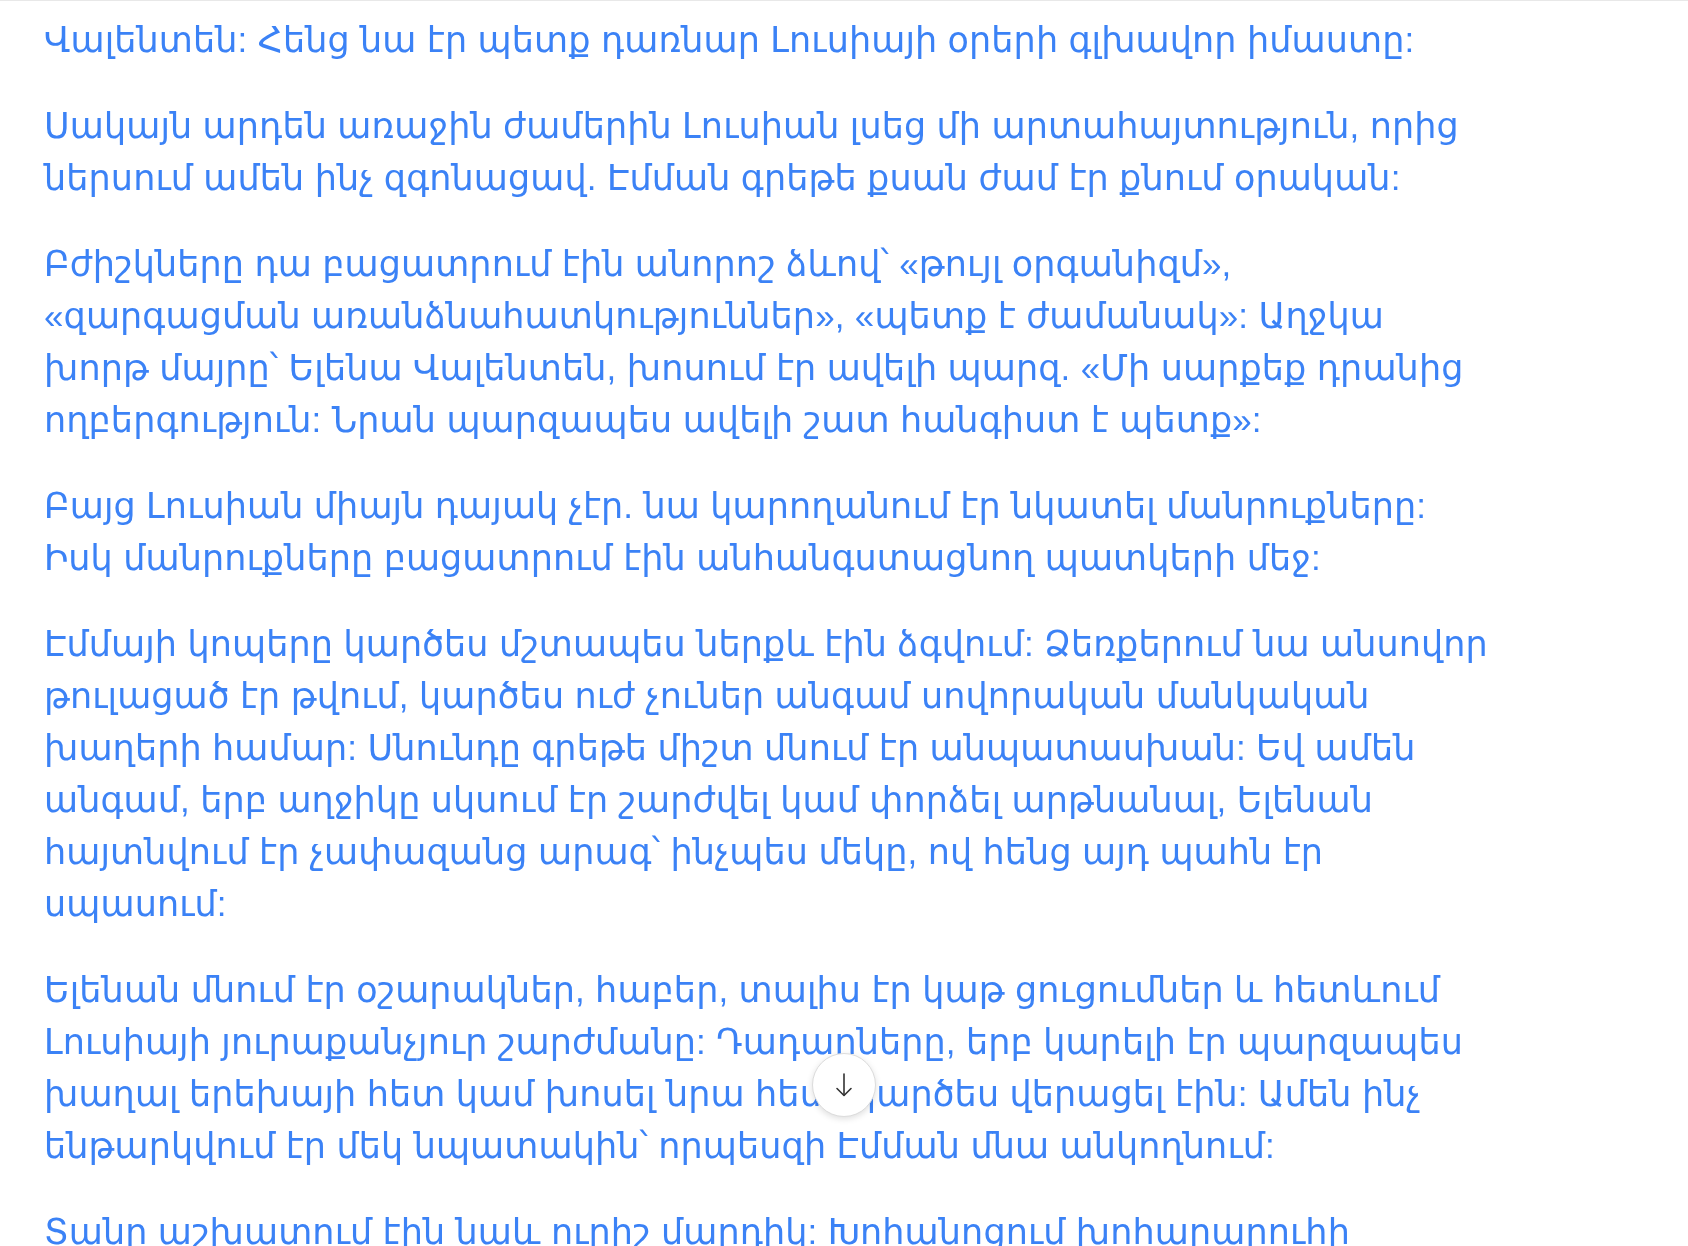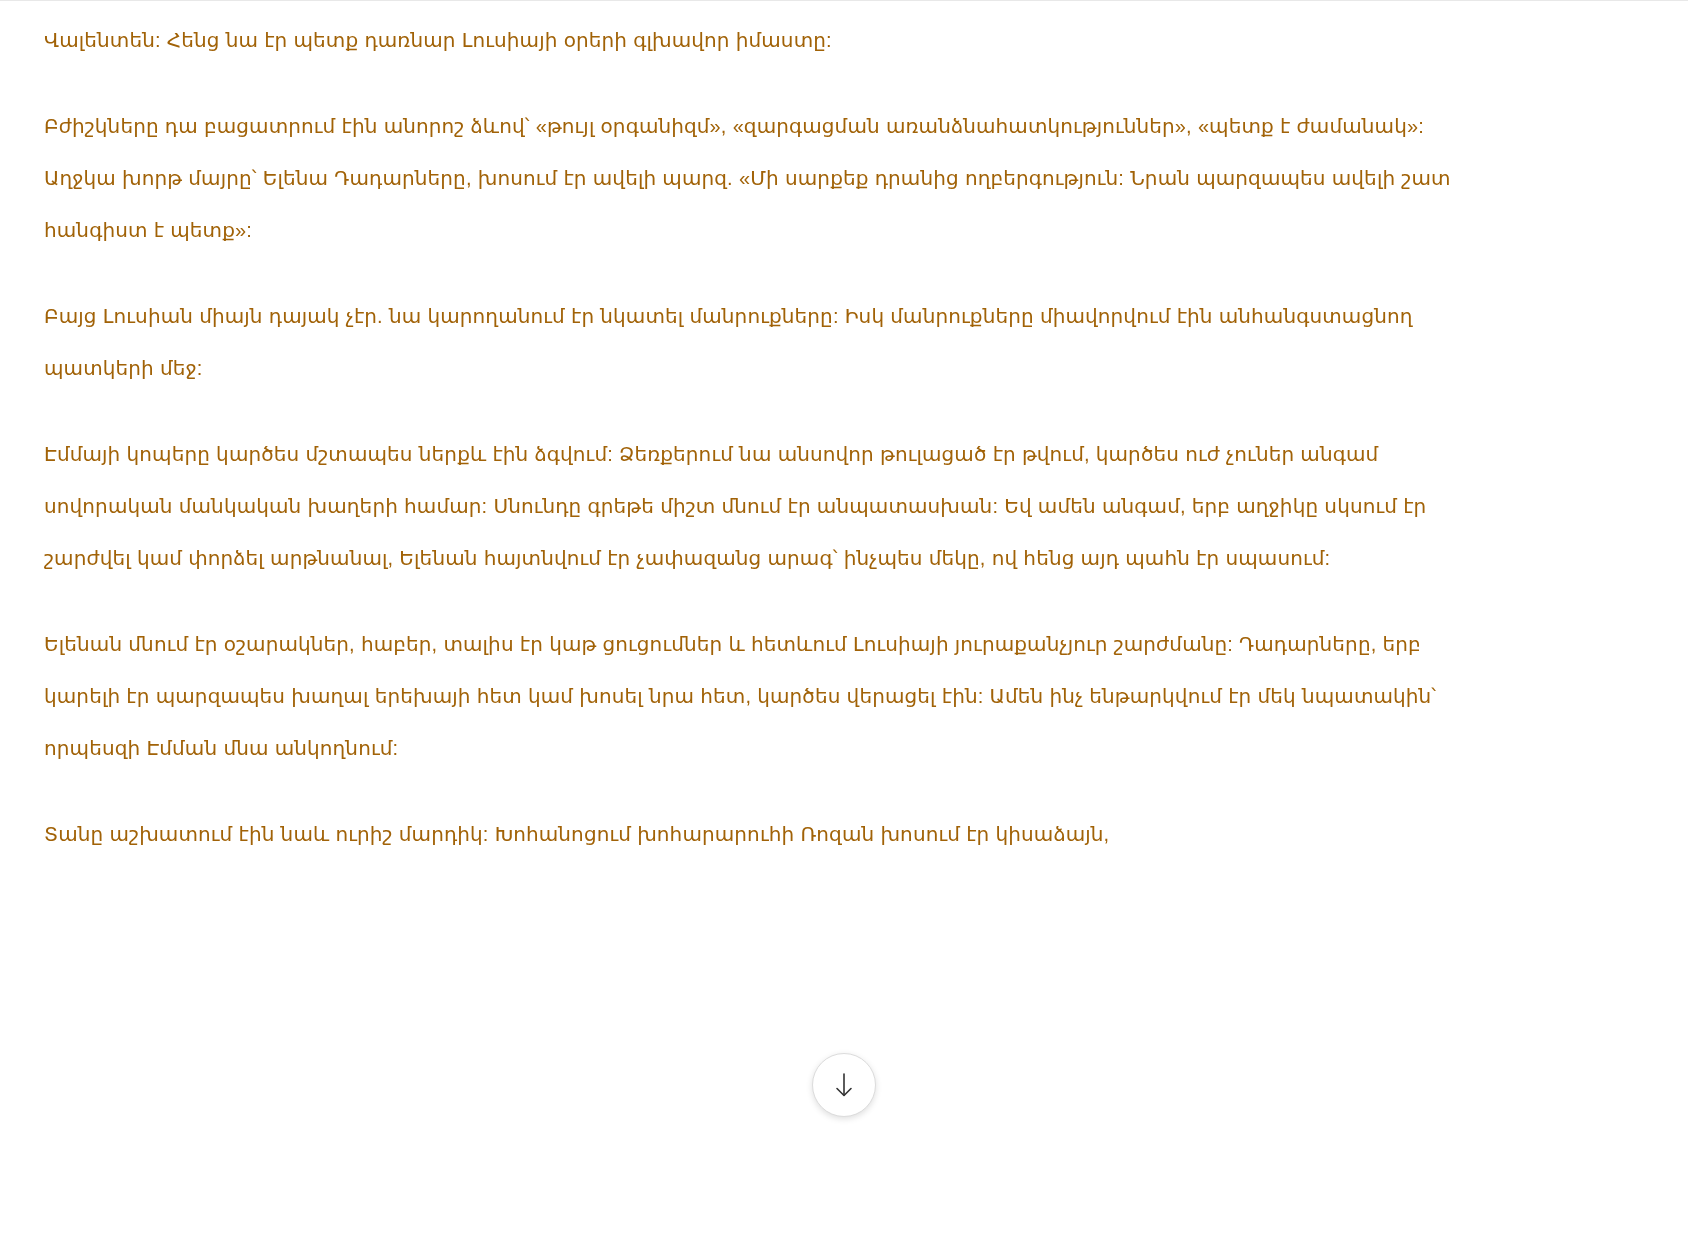--- a/index.html
+++ b/index.html
@@ -28,25 +28,25 @@
     top: 0;
     left: 0;
     width: 1688px;
     height: 1px;
     background: #e8e8e8;
   }
   .article {
     padding-top: 14px;
   }
   .para {
-    font-size: 20px;
+    font-size: 35px;
     line-height: 52px;
     letter-spacing: 0.1px;
     margin: 0 0 34px 0;
-    color: #a16207;
+    color: #3b82f6;
     max-width: 1445px;
     word-spacing: 0.5px;
   }
   .para:last-child {
     margin-bottom: 0;
   }
   .scroll-fab {
     position: absolute;
     left: 50%;
     transform: translateX(-50%);
@@ -68,22 +68,23 @@
   }
 </style>
 </head>
 <body>
 
 <div class="page">
   <div class="top-rule"></div>
 
   <div class="article">
     <p class="para">Վալենտեն: Հենց նա էր պետք դառնար Լուսիայի օրերի գլխավոր իմաստը:</p>
-    <p class="para">Բժիշկները դա բացատրում էին անորոշ ձևով՝ «թույլ օրգանիզմ», «զարգացման առանձնահատկություններ», «պետք է ժամանակ»: Աղջկա խորթ մայրը՝ Ելենա Դադարները, խոսում էր ավելի պարզ. «Մի սարքեք դրանից ողբերգություն: Նրան պարզապես ավելի շատ հանգիստ է պետք»:</p>
-    <p class="para">Բայց Լուսիան միայն դայակ չէր. նա կարողանում էր նկատել մանրուքները: Իսկ մանրուքները միավորվում էին անհանգստացնող պատկերի մեջ:</p>
+    <p class="para">Սակայն արդեն առաջին ժամերին Լուսիան լսեց մի արտահայտություն, որից ներսում ամեն ինչ զգոնացավ. Էմման գրեթե քսան ժամ էր քնում օրական:</p>
+    <p class="para">Բժիշկները դա բացատրում էին անորոշ ձևով՝ «թույլ օրգանիզմ», «զարգացման առանձնահատկություններ», «պետք է ժամանակ»: Աղջկա խորթ մայրը՝ Ելենա Վալենտեն, խոսում էր ավելի պարզ. «Մի սարքեք դրանից ողբերգություն: Նրան պարզապես ավելի շատ հանգիստ է պետք»:</p>
+    <p class="para">Բայց Լուսիան միայն դայակ չէր. նա կարողանում էր նկատել մանրուքները: Իսկ մանրուքները բացատրում էին անհանգստացնող պատկերի մեջ:</p>
     <p class="para">Էմմայի կոպերը կարծես մշտապես ներքև էին ձգվում: Ձեռքերում նա անսովոր թուլացած էր թվում, կարծես ուժ չուներ անգամ սովորական մանկական խաղերի համար: Սնունդը գրեթե միշտ մնում էր անպատասխան: Եվ ամեն անգամ, երբ աղջիկը սկսում էր շարժվել կամ փորձել արթնանալ, Ելենան հայտնվում էր չափազանց արագ՝ ինչպես մեկը, ով հենց այդ պահն էր սպասում:</p>
     <p class="para">Ելենան մնում էր օշարակներ, հաբեր, տալիս էր կաթ ցուցումներ և հետևում Լուսիայի յուրաքանչյուր շարժմանը: Դադարները, երբ կարելի էր պարզապես խաղալ երեխայի հետ կամ խոսել նրա հետ, կարծես վերացել էին: Ամեն ինչ ենթարկվում էր մեկ նպատակին՝ որպեսզի Էմման մնա անկողնում:</p>
     <p class="para">Տանը աշխատում էին նաև ուրիշ մարդիկ: Խոհանոցում խոհարարուհի Ռոզան խոսում էր կիսաձայն,</p>
   </div>
 
   <div class="scroll-fab">
     <span>
       <svg width="26" height="30" viewBox="0 0 26 30" fill="none" xmlns="http://www.w3.org/2000/svg">
         <path d="M13 4 L13 25" stroke="#333333" stroke-width="1.6" stroke-linecap="round"></path>
         <path d="M6 18.5 L13 25.5 L20 18.5" stroke="#333333" stroke-width="1.6" stroke-linecap="round" stroke-linejoin="round" fill="none"></path>

